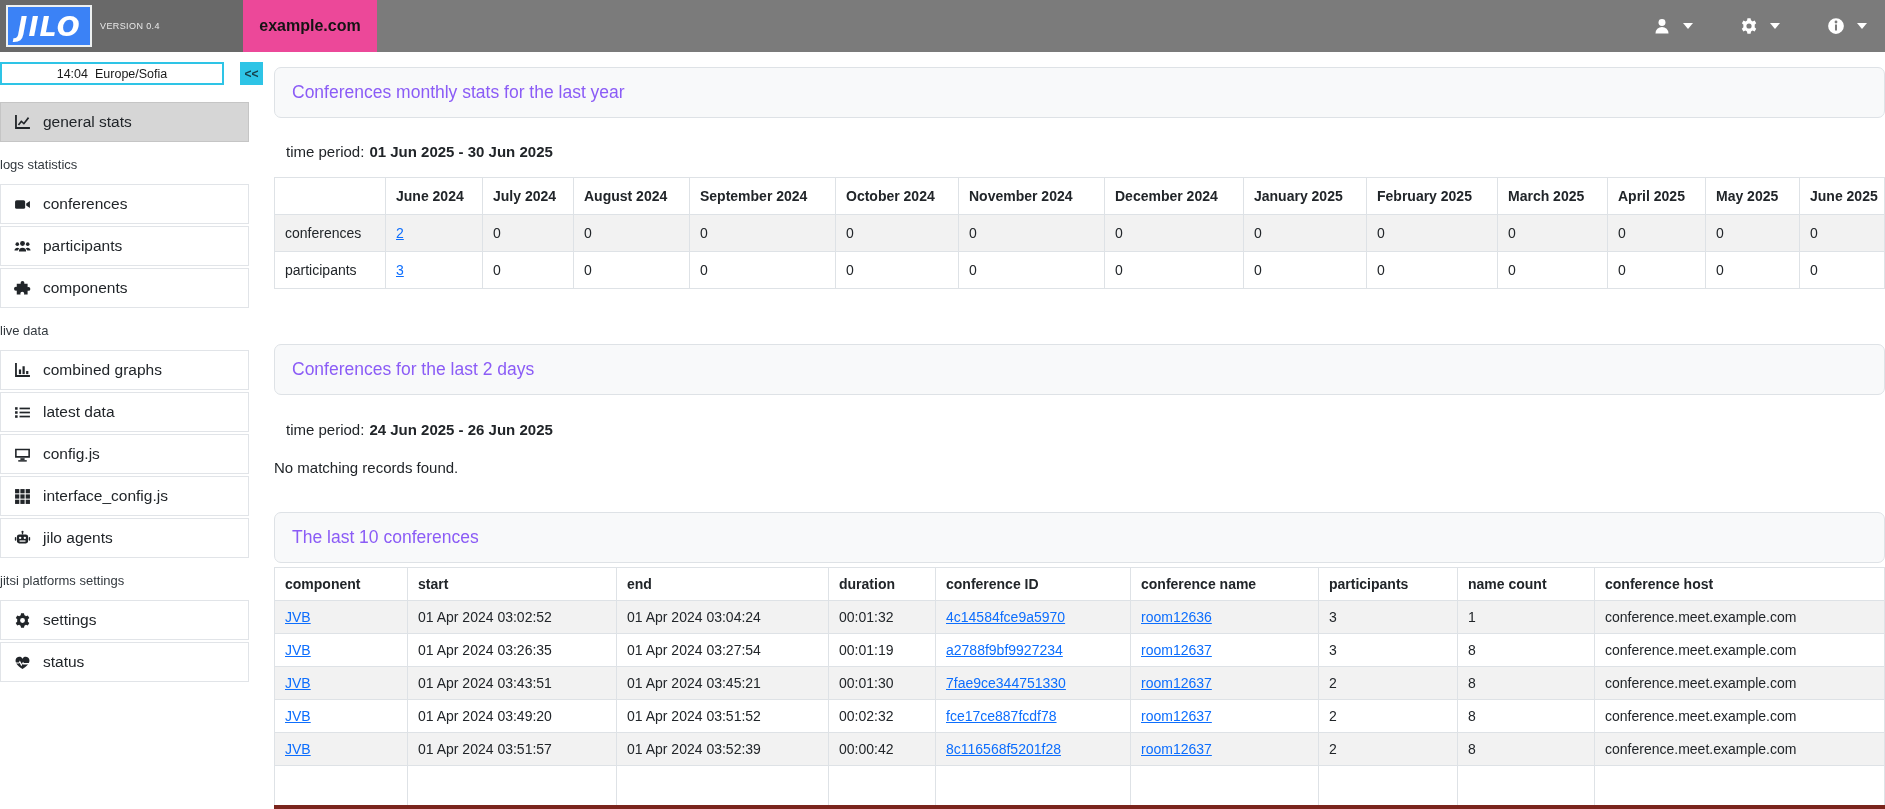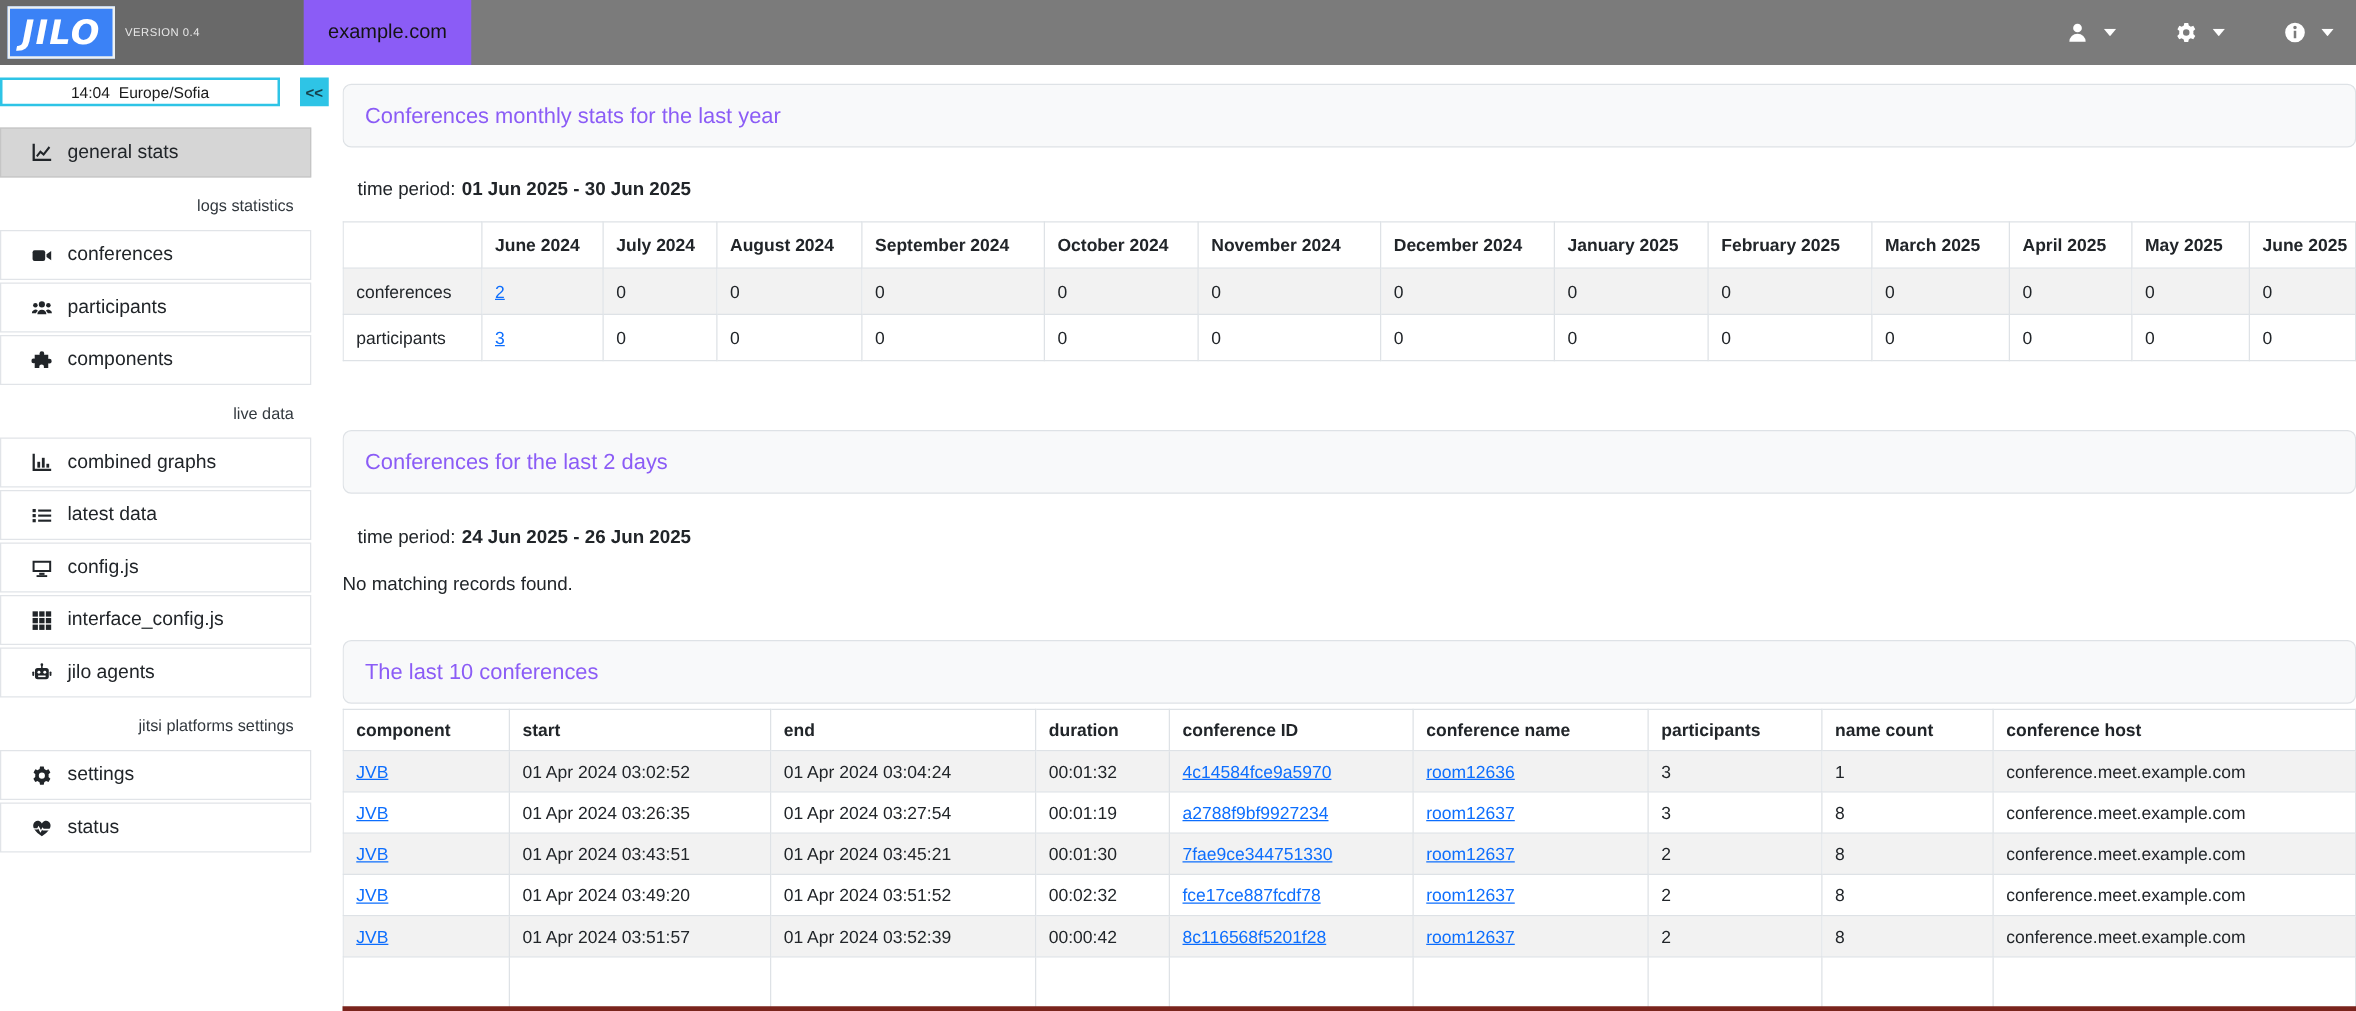--- a/index.html
+++ b/index.html
@@ -6,41 +6,41 @@
   body{width:1885px;height:809px;position:relative;background:#fff;color:#212529;
        font-family:"Liberation Sans","DejaVu Sans",sans-serif;}
 
   
   .hdr{position:absolute;top:0;left:0;right:0;height:52px;background:#7b7b7b;display:flex;align-items:stretch;}
   .hdr-left{width:243px;flex:0 0 auto;background:#696969;display:flex;align-items:center;}
   .logo{margin-left:6px;width:86px;height:42px;background:#3b82f6;border:2px solid #eef1f1;box-sizing:border-box;
         color:#fff;font-style:italic;font-weight:bold;font-size:27px;letter-spacing:1px;
         display:flex;align-items:center;justify-content:center;font-family:"DejaVu Sans",sans-serif;cursor:pointer;}
   .version{color:#e8e8e8;font-size:9px;margin-left:8px;letter-spacing:.4px;}
-  .tab{background:#8b5cf6;color:#141414;width:134px;display:flex;align-items:center;justify-content:center;
-       font-size:16px;cursor:pointer;}
+  .tab{background:#ec4899;color:#141414;width:134px;display:flex;align-items:center;justify-content:center;
+       font-size:16px;cursor:pointer;font-weight:bold;}
   .hdr-icons{margin-left:auto;display:flex;align-items:center;gap:47px;padding-right:18px;}
   .hgroup{display:flex;align-items:center;gap:12px;cursor:pointer;}
   .hicon svg{width:18px;height:18px;fill:#fff;display:block;}
   .caret svg{width:10px;height:6px;fill:#fff;display:block;}
 
   
   .side{position:absolute;top:52px;left:0;width:263px;}
   .clockrow{margin-top:10px;display:flex;height:23px;gap:16px;}
   .clock{flex:1;background:#fff;border:2px solid #2ec4e6;box-sizing:border-box;display:flex;align-items:center;
          justify-content:center;gap:7px;font-size:12.5px;color:#1a1a1a;}
   .collapse{width:23px;background:#2ec4e6;border:none;margin:0;padding:0;font-family:inherit;
             font-size:12px;font-weight:bold;color:#15404b;cursor:pointer;}
   .nav{margin-top:17px;}
   .side-item{width:249px;height:40px;box-sizing:border-box;background:#fff;border:1px solid #e1e4e8;margin-bottom:2px;
-             display:flex;align-items:center;gap:11px;padding-left:24px;font-size:15.5px;color:#212529;cursor:pointer;}
+             display:flex;align-items:center;gap:11px;padding-left:13px;font-size:15.5px;color:#212529;cursor:pointer;}
   .side-item.active{background:#d6d6d6;border-color:#c5c5c5;}
   .side-item .icon{width:18px;display:flex;}
   .side-item .icon svg{width:17px;height:17px;fill:#212529;display:block;}
-  .side-label{width:249px;box-sizing:border-box;text-align:right;padding:13px 14px 12px 0;font-size:13px;color:#32383e;}
+  .side-label{width:249px;box-sizing:border-box;padding:13px 14px 12px 0;font-size:13px;color:#32383e;}
 
   
   .main{position:absolute;left:274px;top:52px;right:0;bottom:0;overflow:hidden;}
   .card-header{background:#f8f9fa;border:1px solid #dee2e6;border-radius:7px;height:51px;box-sizing:border-box;
                display:flex;align-items:center;padding:0 17px;}
   .card-header a{color:#8b5cf6;font-size:17.5px;text-decoration:none;cursor:pointer;}
   .c1{margin-top:15px;} .c2{margin-top:55px;} .c3{margin-top:36px;}
   .tp{font-size:15px;color:#212529;}
   .tp1{margin-top:25px;} .tp2{margin-top:26px;}
   .tp .lbl{margin-right:5px;margin-left:12px;}

